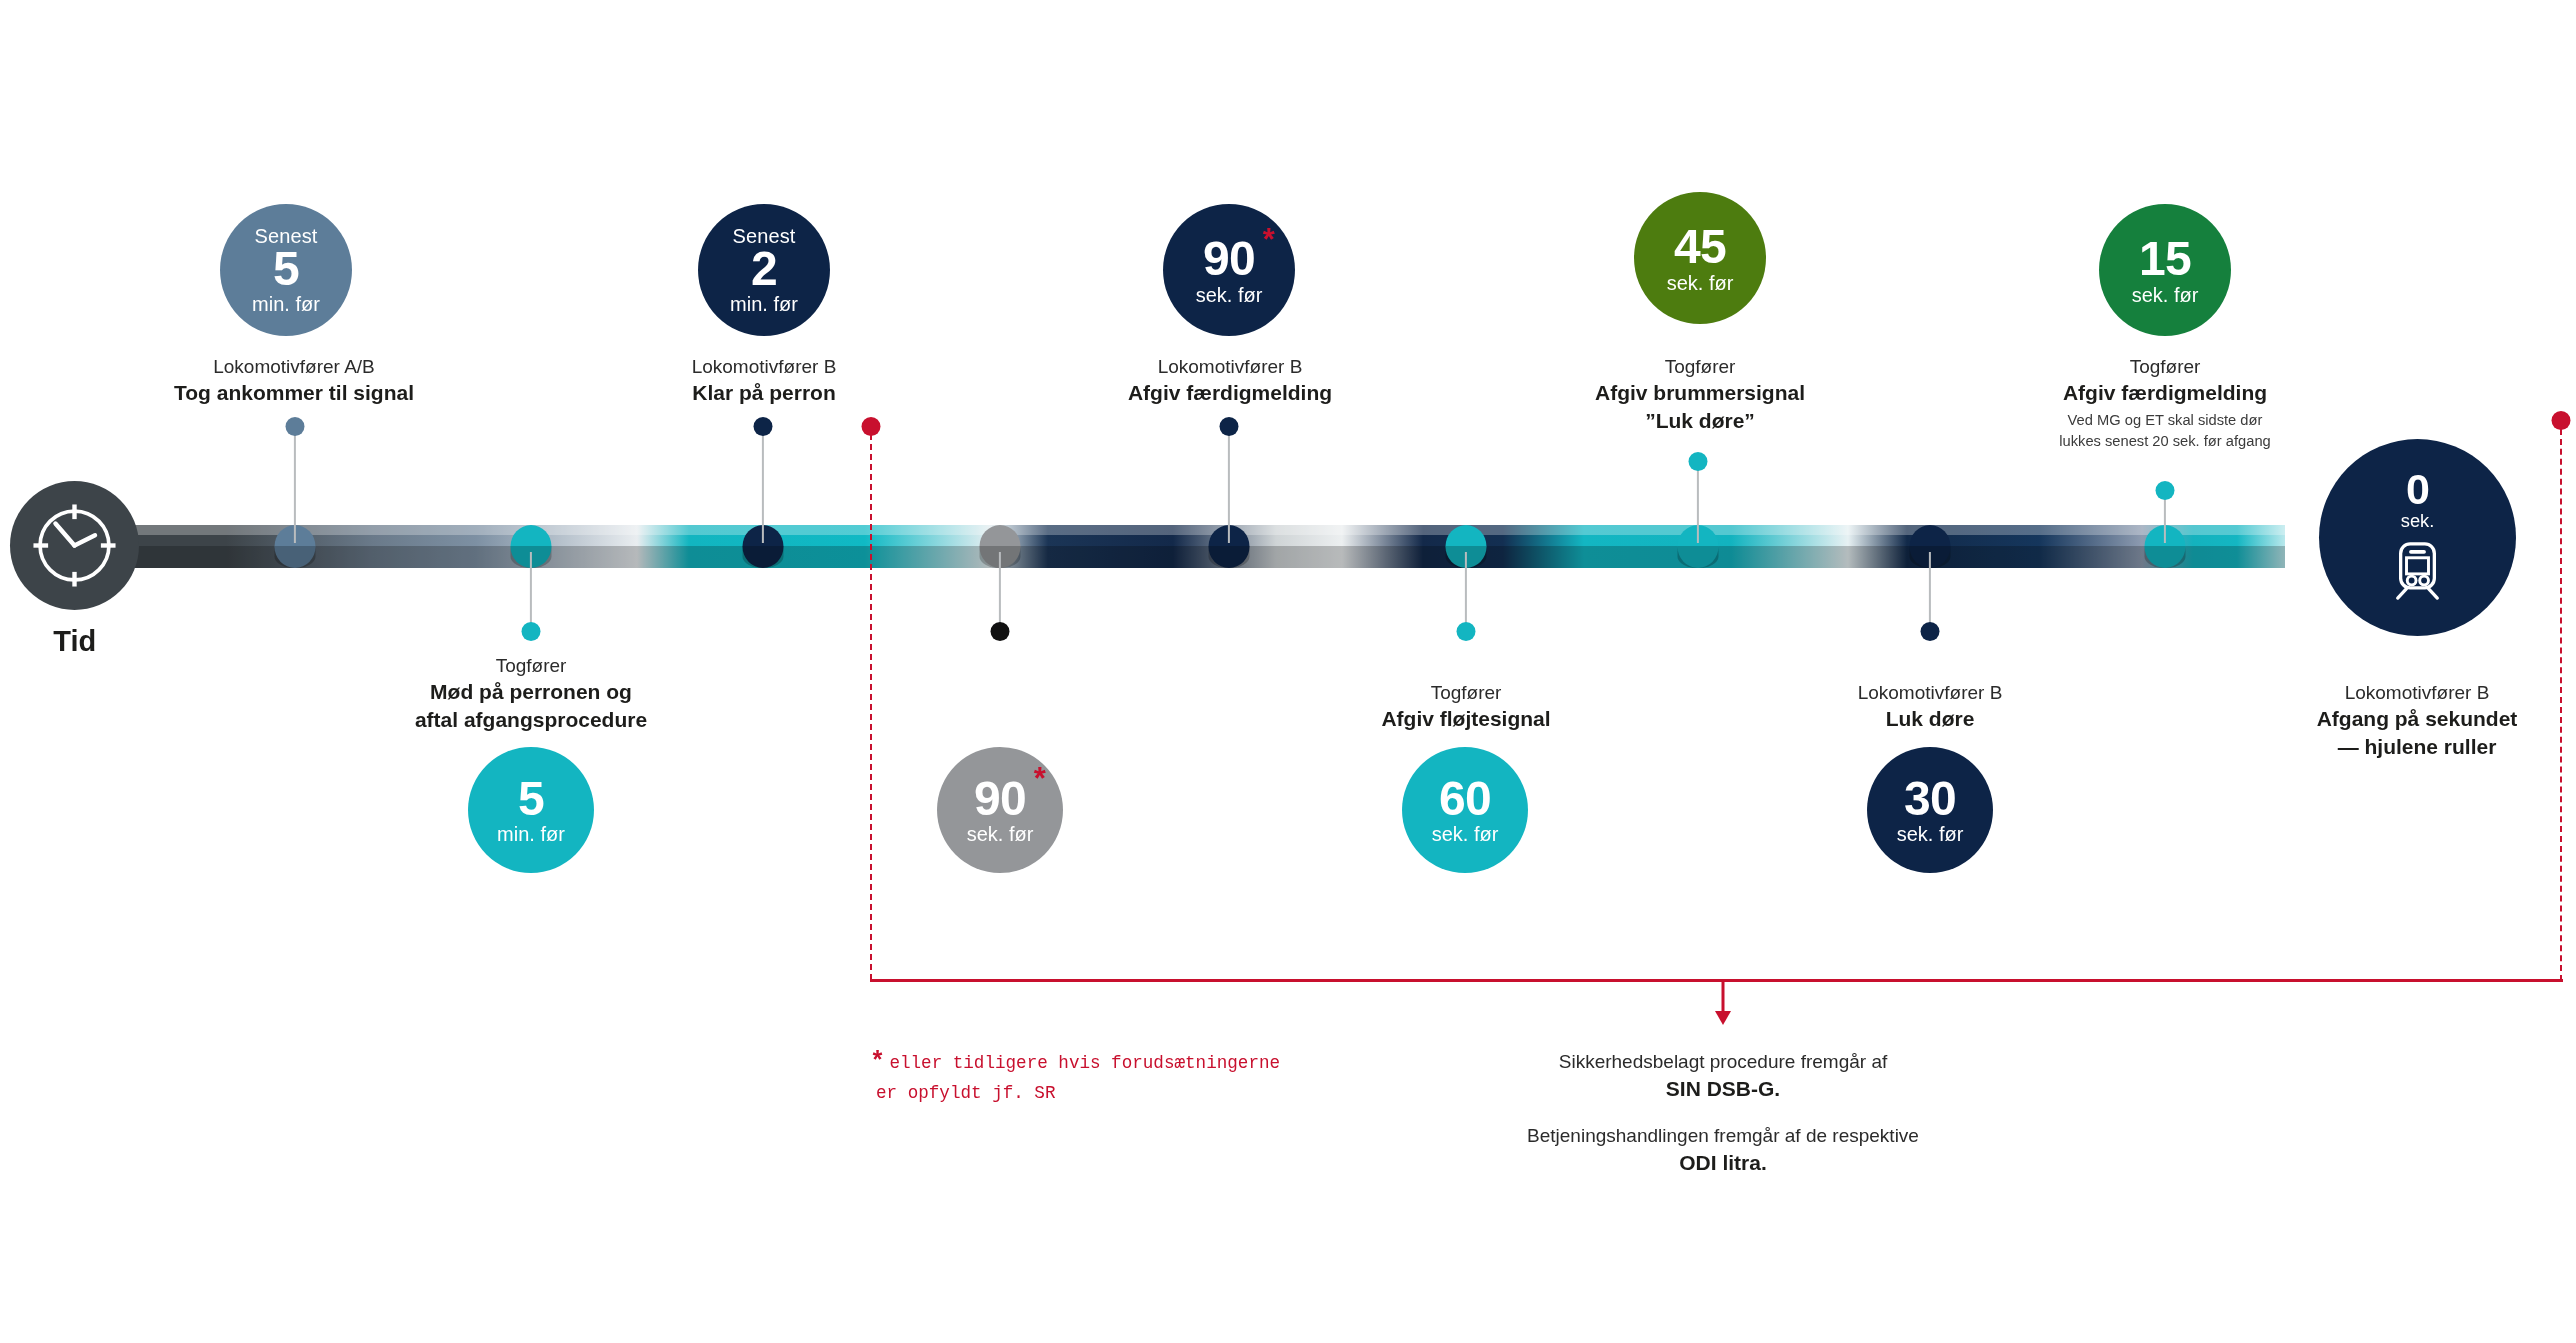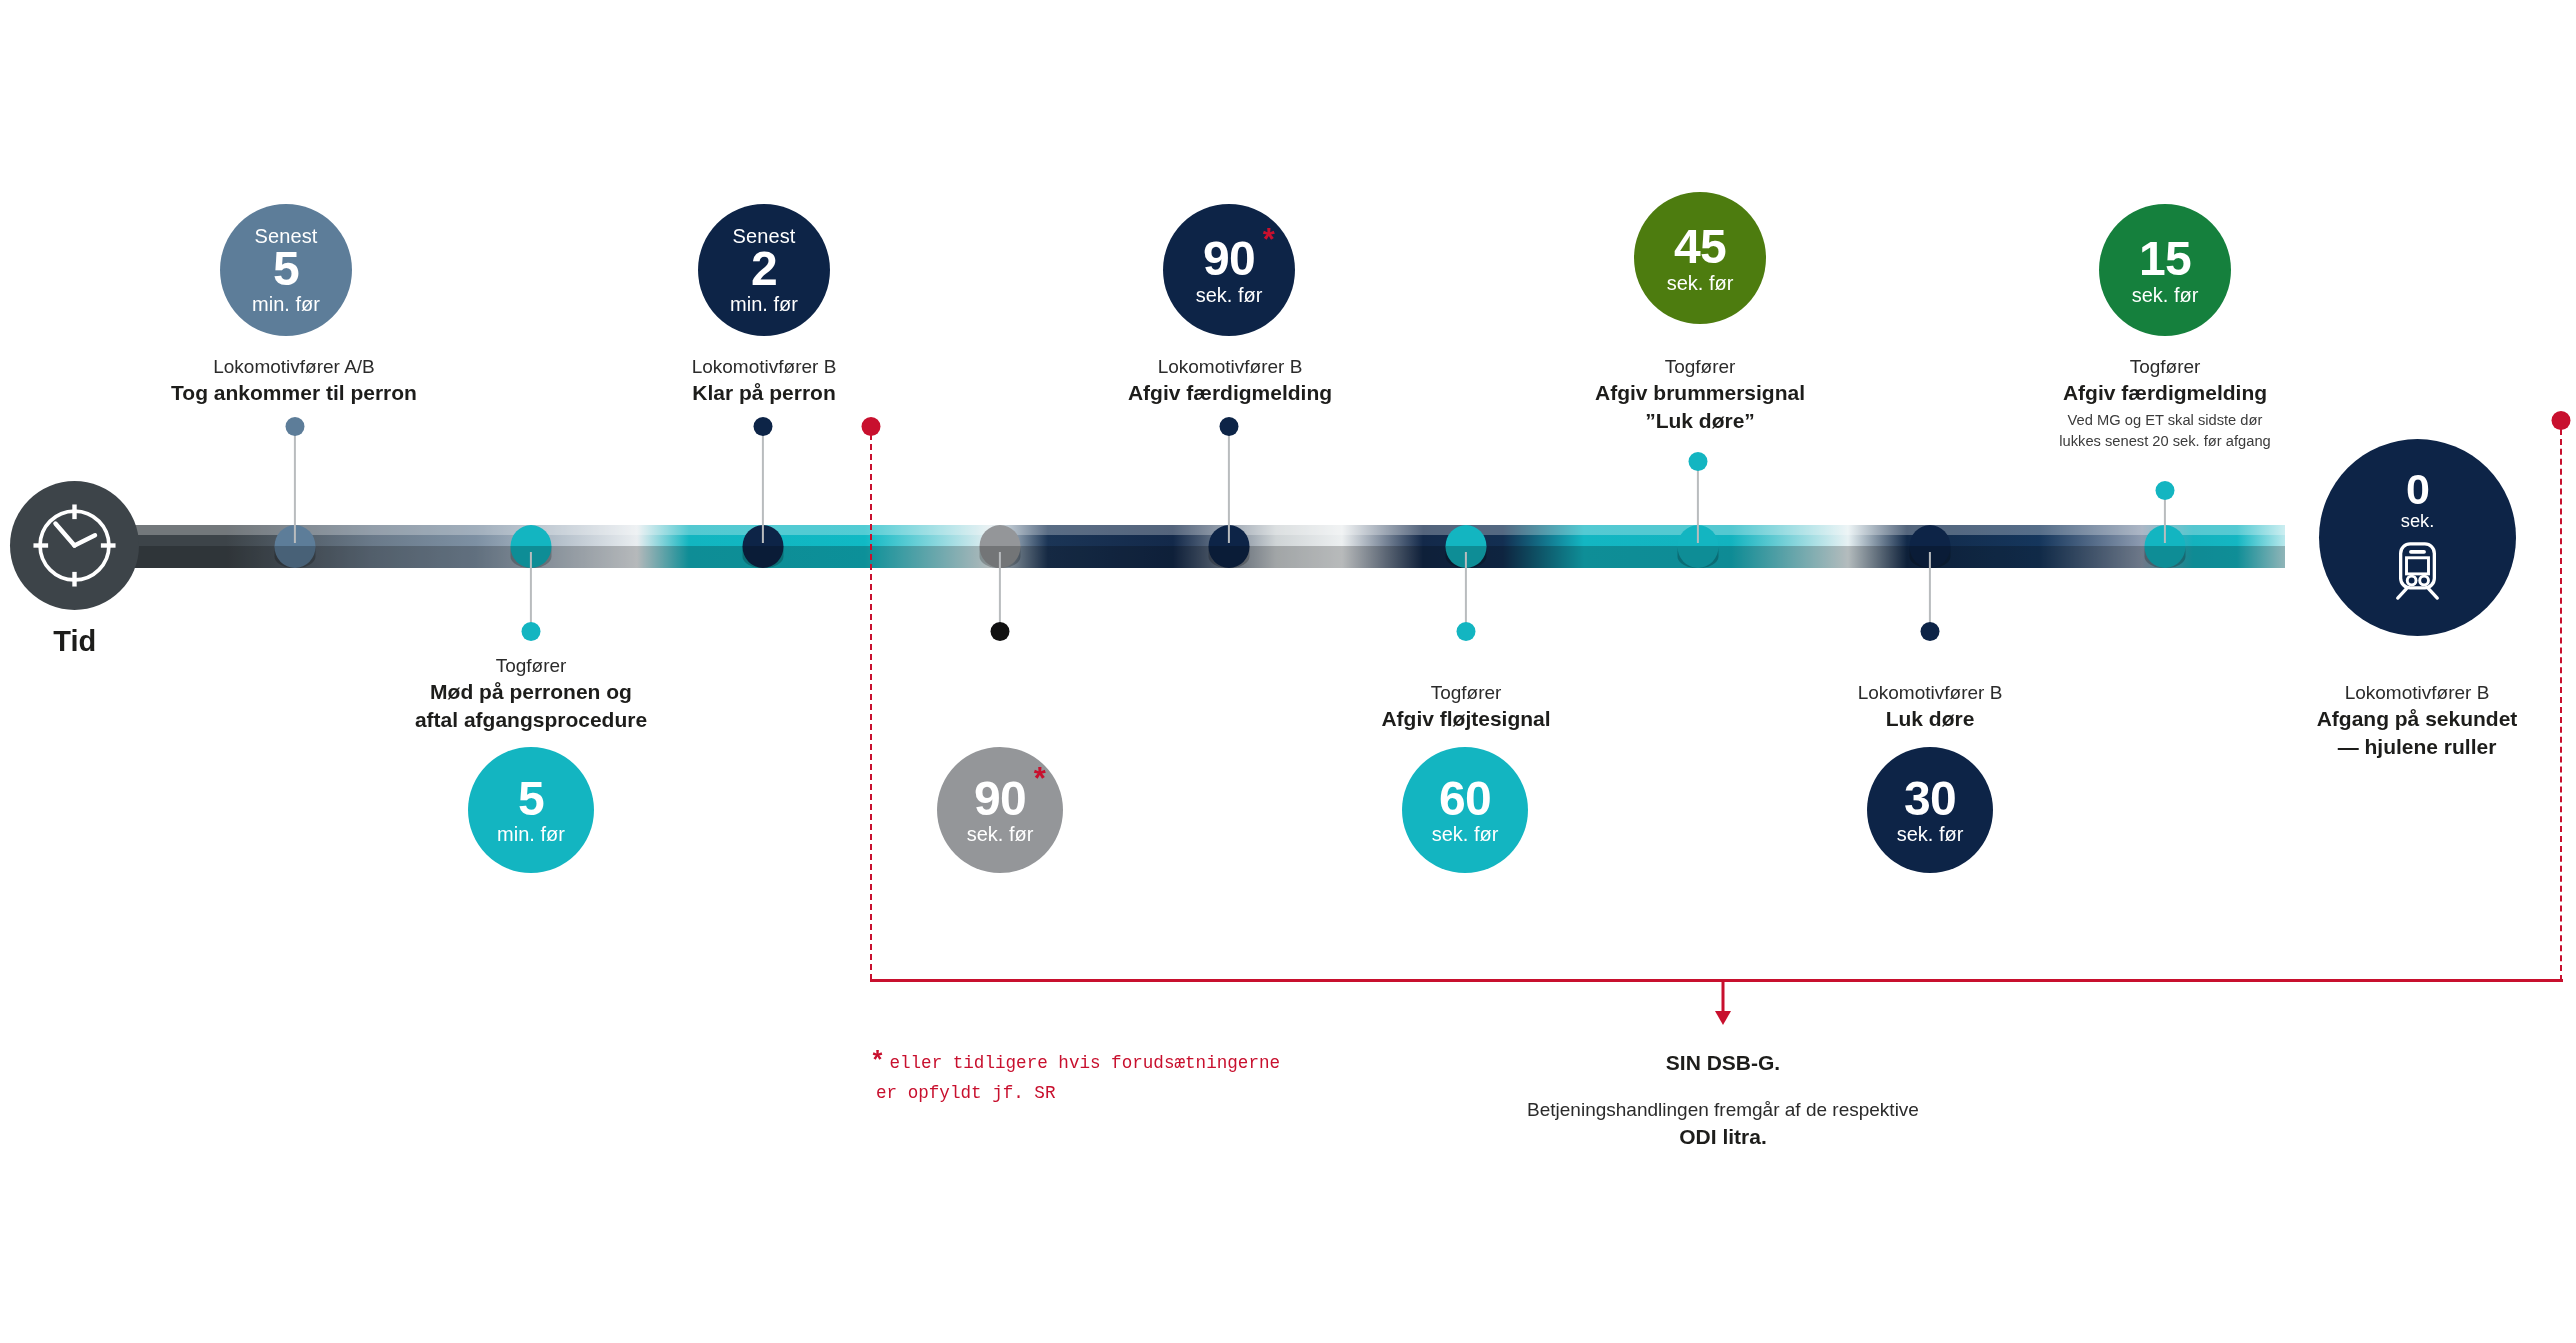--- a/index.html
+++ b/index.html
@@ -155,21 +155,21 @@
       <div class="rs"></div>
     </div>
 
   <div class="circ" style="left:220px;top:204px;width:132px;height:132px;background:#5d7d99">
     <span class="top">Senest</span>
     <span class="num">5</span>
     <span class="unit">min. før</span>
   </div>
   <div class="lab" style="left:294px;top:354px;width:411px">
     <div class="role">Lokomotivfører A/B</div>
-    <div class="act">Tog ankommer til perron</div>
+    <div class="act">Tog ankommer til signal</div>
   </div>
   <div class="stem" style="left:295px;top:426px;height:117px;"></div>
   <div class="dot" style="left:295px;top:417px;background:#5d7d99;"></div>
 
   <div class="stem" style="left:531px;top:552px;height:81px;"></div>
   <div class="dot" style="left:531px;top:622px;background:#13b5c1;"></div>
   <div class="lab" style="left:531px;top:653px;width:455px">
     <div class="role">Togfører</div>
     <div class="act">Mød på perronen og<br>aftal afgangsprocedure</div>
   </div>
@@ -280,20 +280,21 @@
   <div class="hline" style="left:870px;top:979px;width:1693px;"></div>
   <div class="vline" style="left:1723px;top:980px;height:34px;"></div>
   <div class="arrow" style="left:1723px;top:1011px;"></div>
 
   <div class="fnote" style="left:870px;top:1045px;width:455px;">
     <span class="bigstar">*</span><span>eller tidligere hvis forudsætningerne</span><br>
     <span style="margin-left:6px;display:inline-block">er opfyldt jf. SR</span>
   </div>
 
   <div class="fblock" style="left:1723px;top:1049px;width:661px;">
+    <div class="l1">Sikkerhedsbelagt procedure fremgår af</div>
     <div class="l2">SIN DSB-G.</div>
     <div class="sp"></div>
     <div class="l1">Betjeningshandlingen fremgår af de respektive</div>
     <div class="l2">ODI litra.</div>
   </div>
 
 </div>
 
 
 </body></html>

